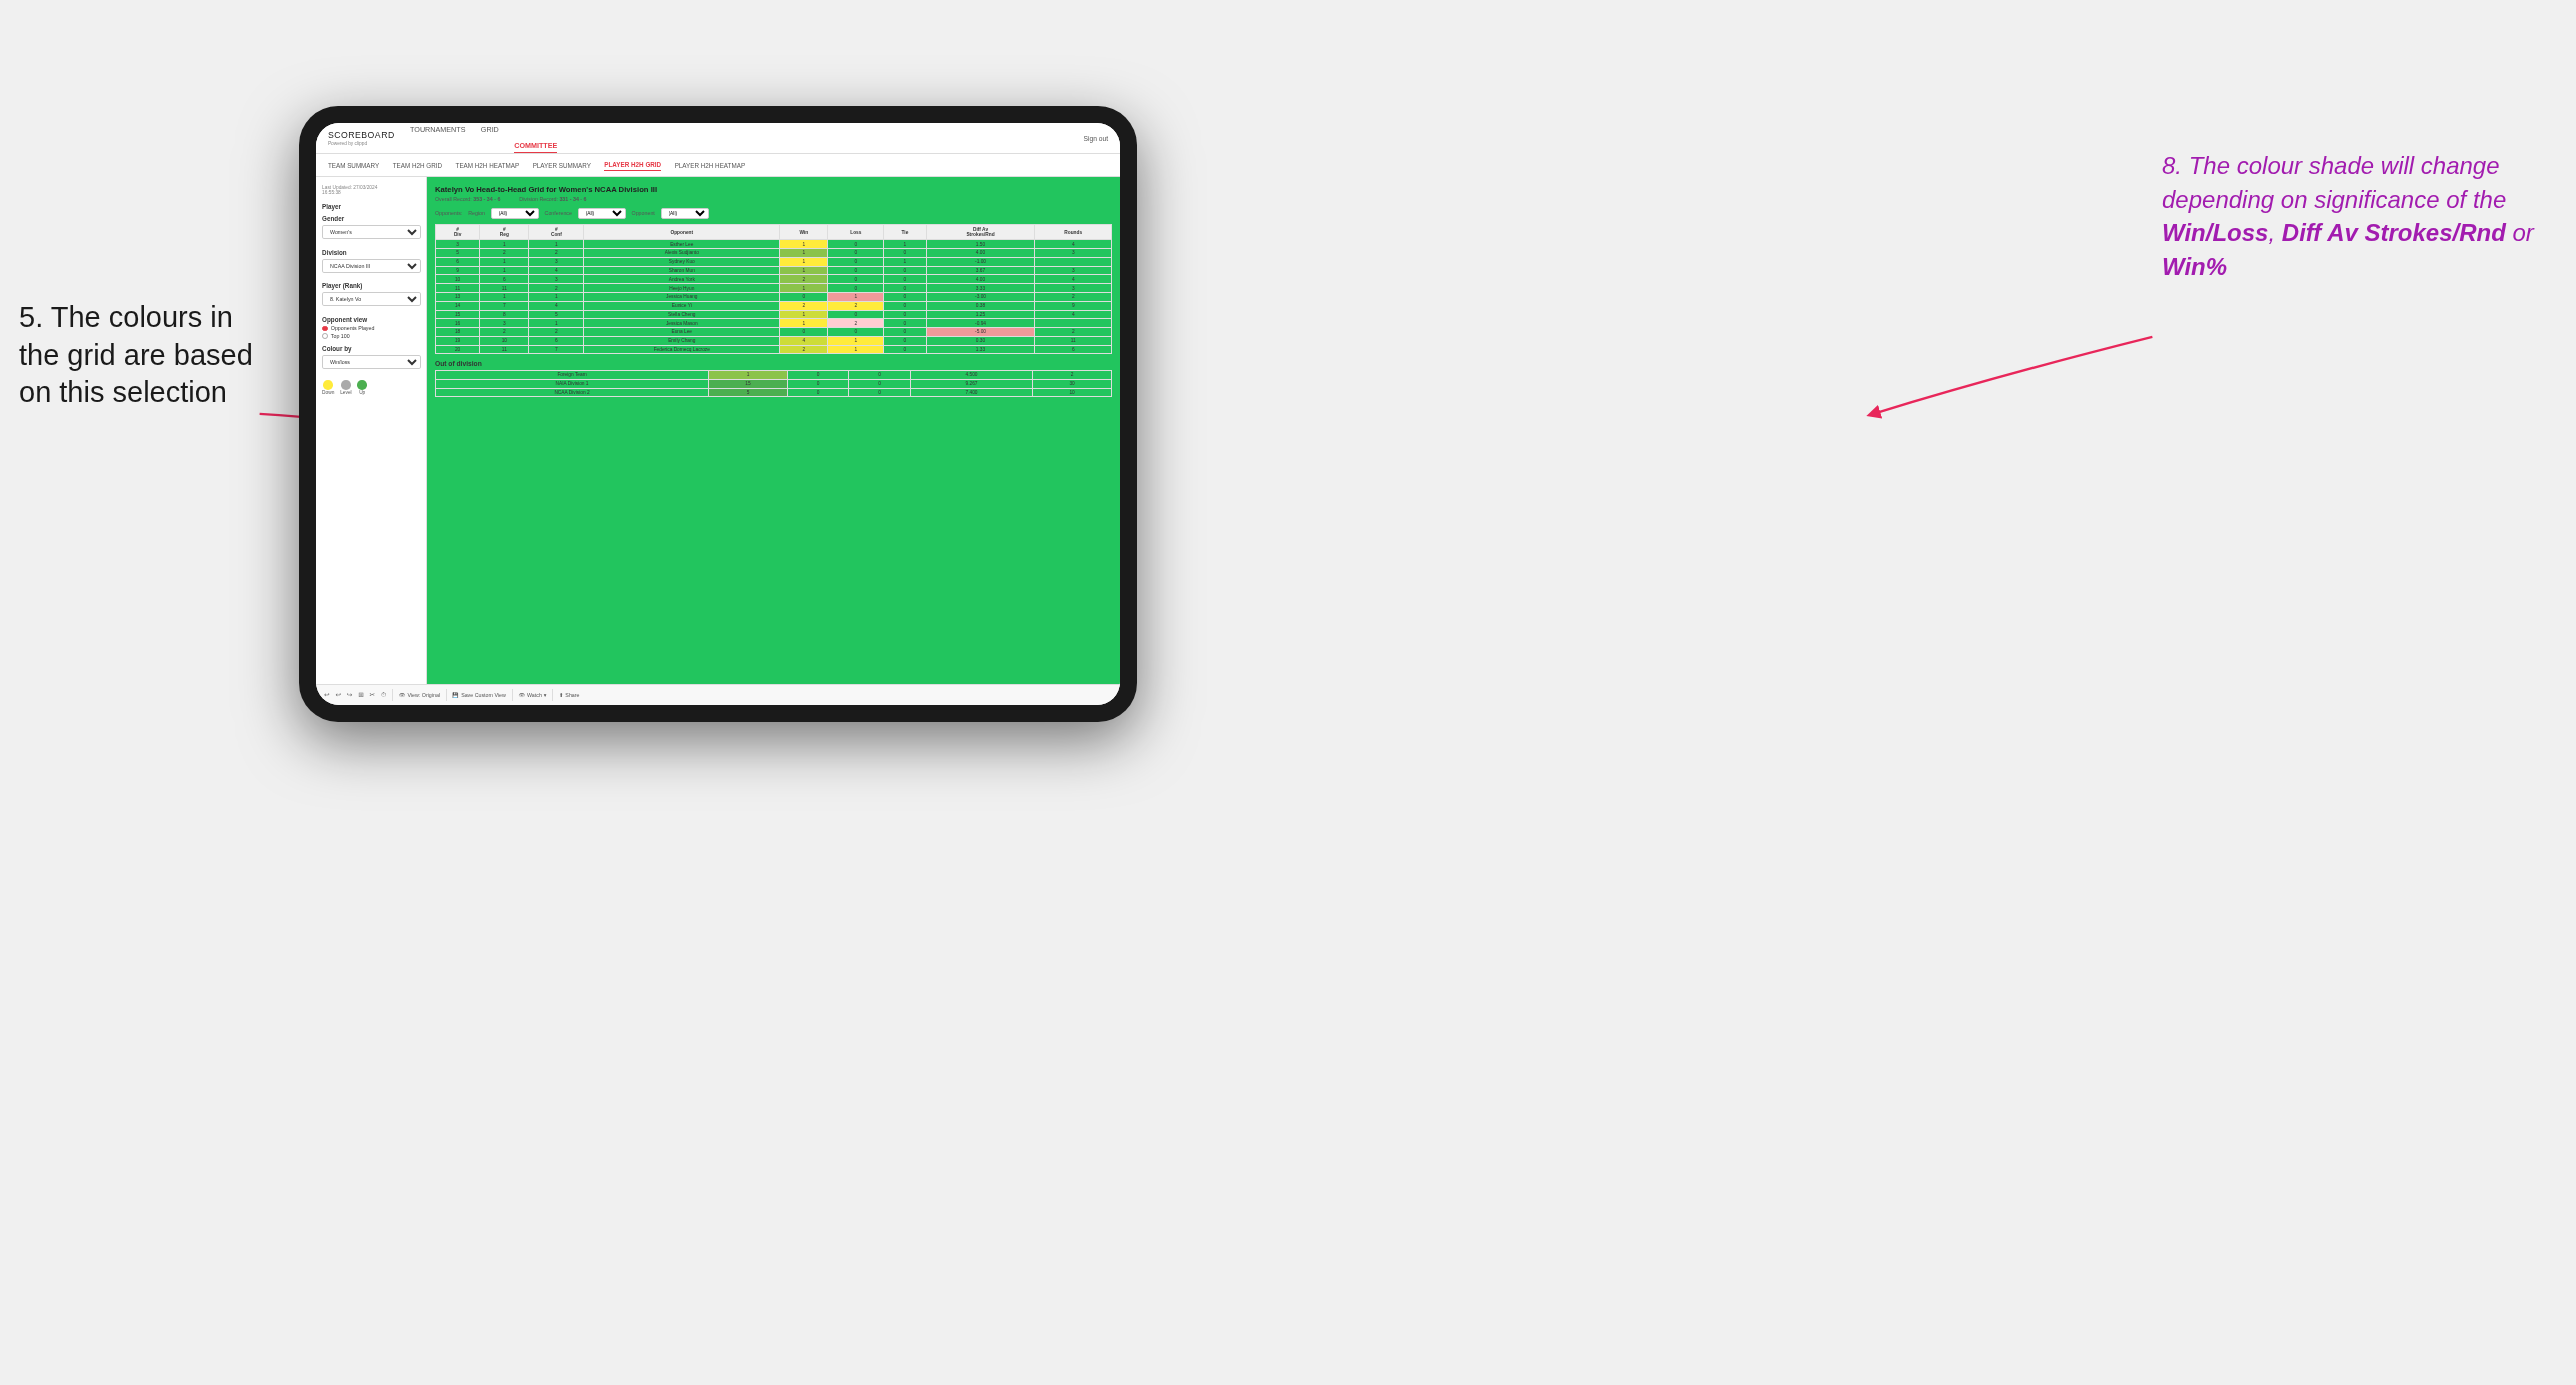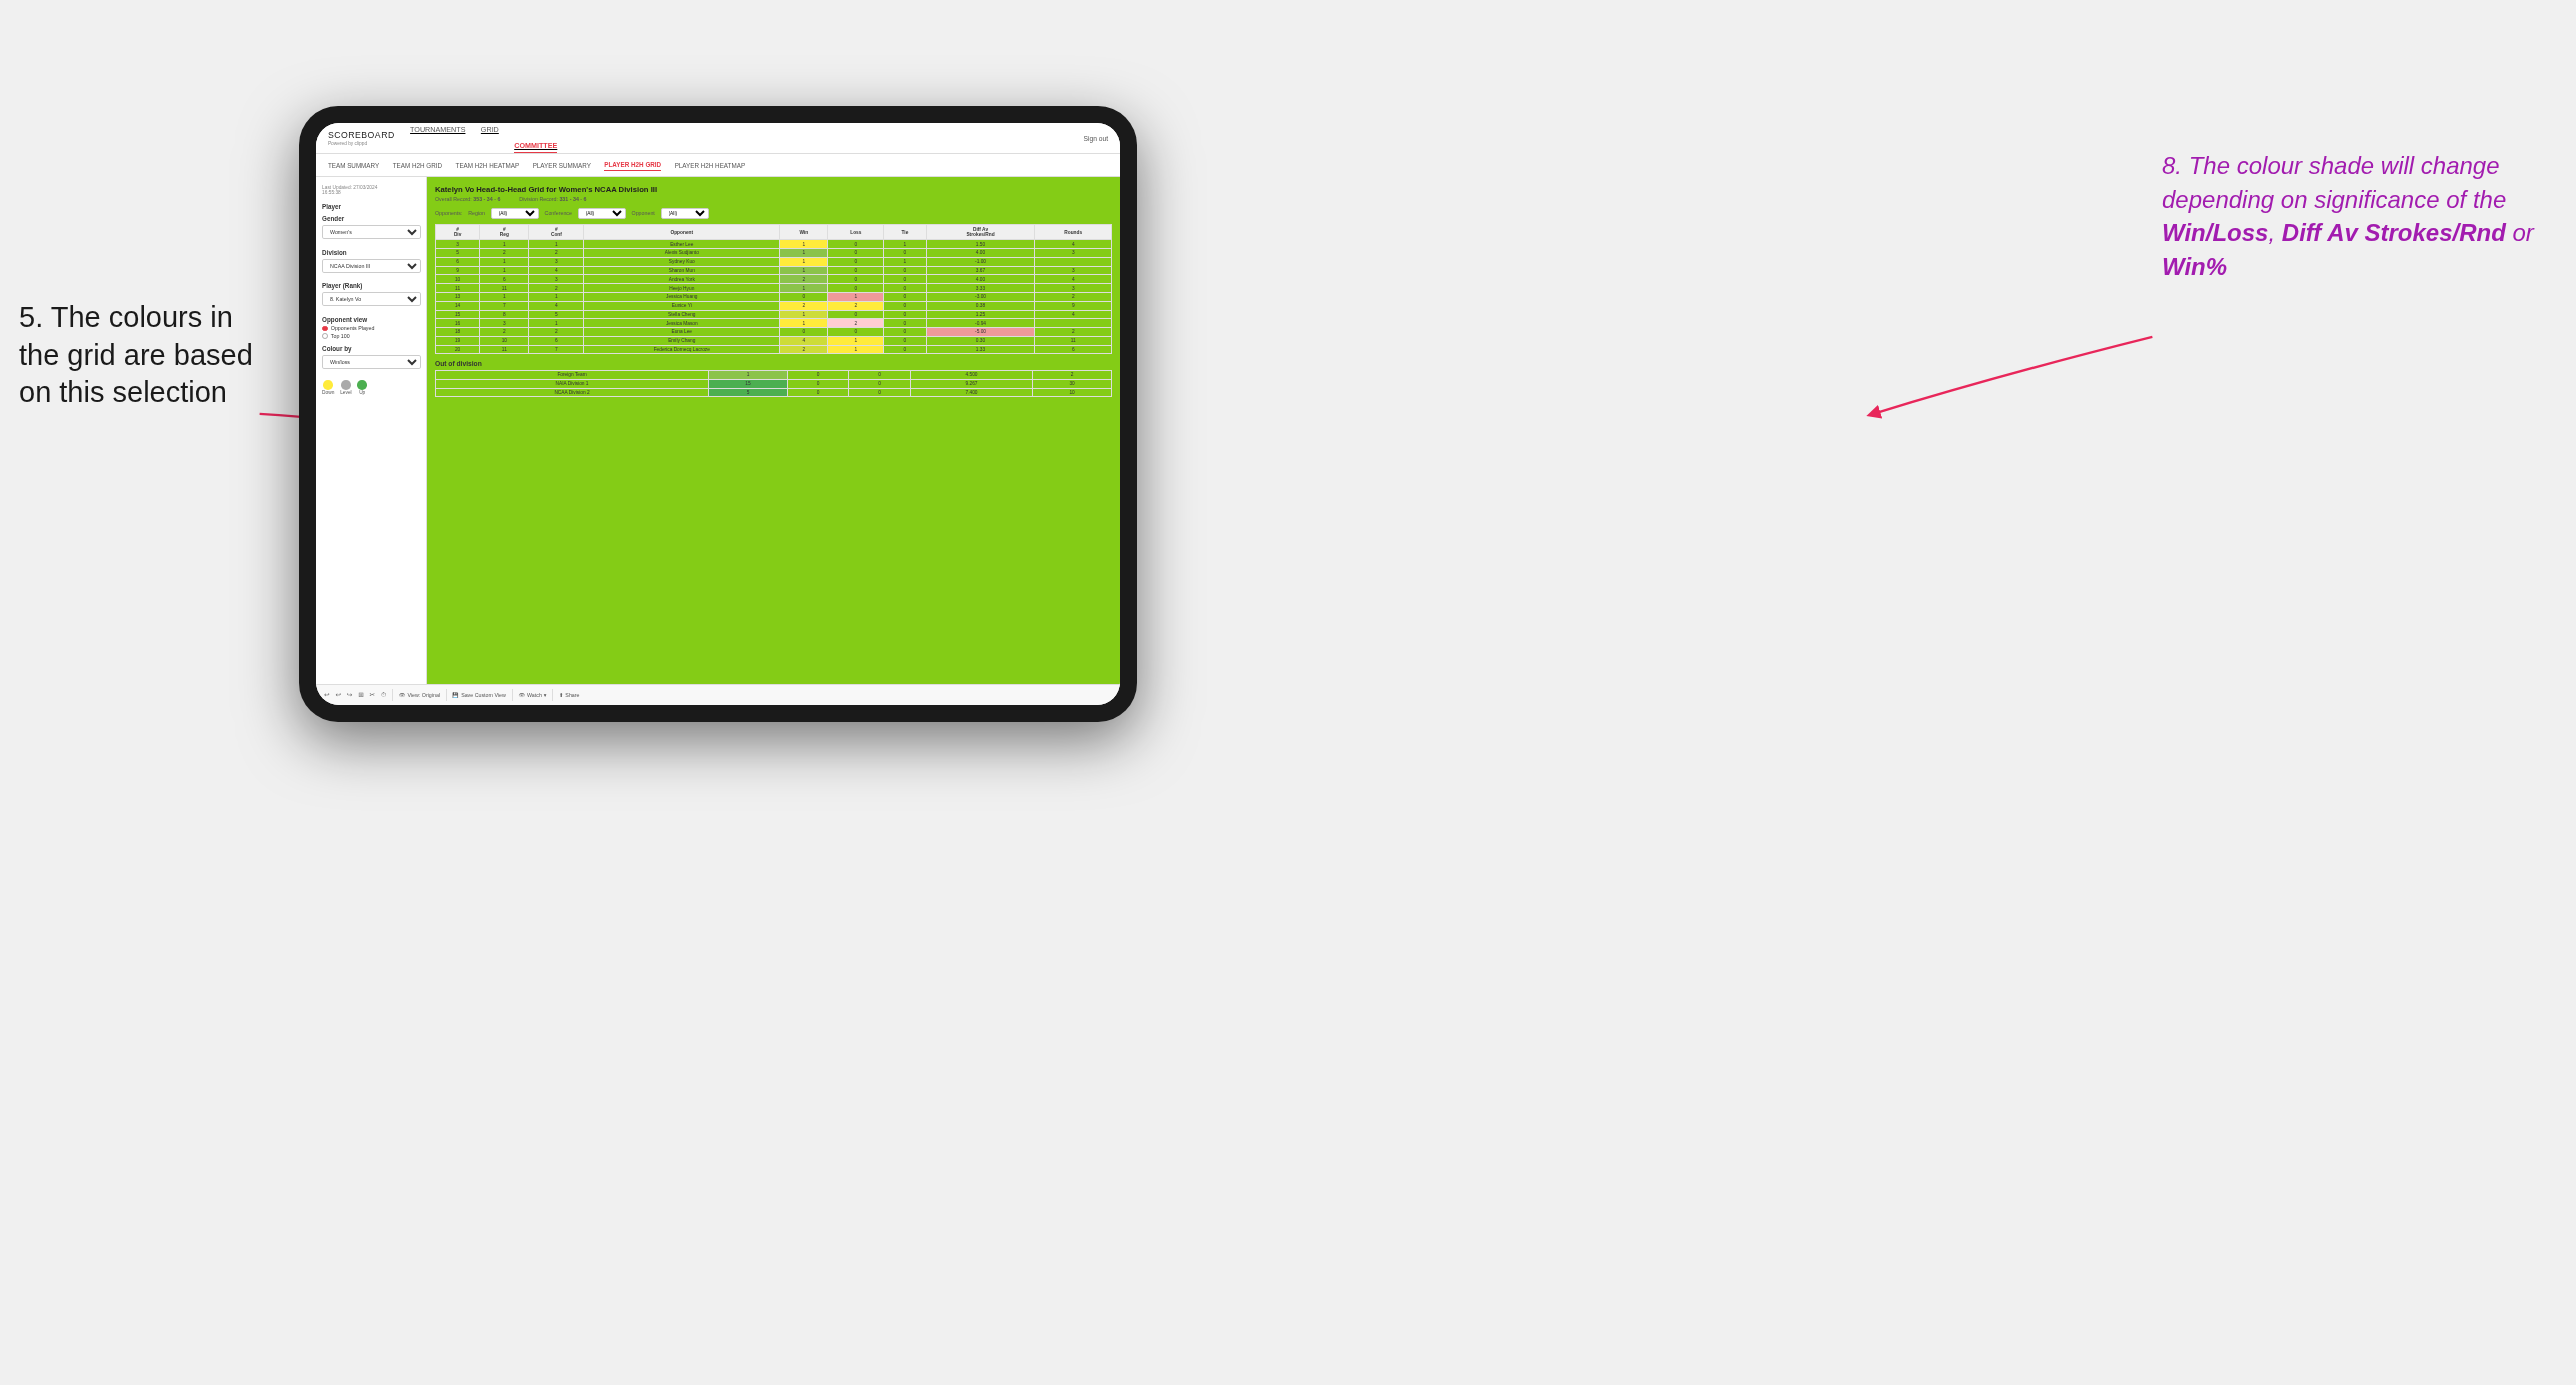--- a/index.html
+++ b/index.html
@@ -57,21 +57,20 @@
     }
     .logo-sub {
       font-size: 4.8px;
       color: #888;
       margin-top: 1px;
     }
     .nav-items {
       display: flex;
       gap: 15.4px;
       flex: 1;
-      text-decoration: underline;
     }
     .nav-item {
       font-size: 7.2px;
       color: #555;
       cursor: pointer;
       padding: 1.9px 0;
     }
     .nav-item.active {
       color: #e63946;
       border-bottom: 1.9px solid #e63946;
@@ -184,21 +183,21 @@
     .colour-label {
       font-size: 4.8px;
       color: #555;
     }
 
     
     .grid-area {
       flex: 1;
       padding: 7.7px;
       overflow: auto;
-      background: #84cc16;
+      background: #22c55e;
     }
     .grid-title {
       font-size: 7.7px;
       font-weight: 700;
       color: #222;
       margin-bottom: 1.9px;
     }
     .grid-subtitle {
       font-size: 5.3px;
       color: #555;

